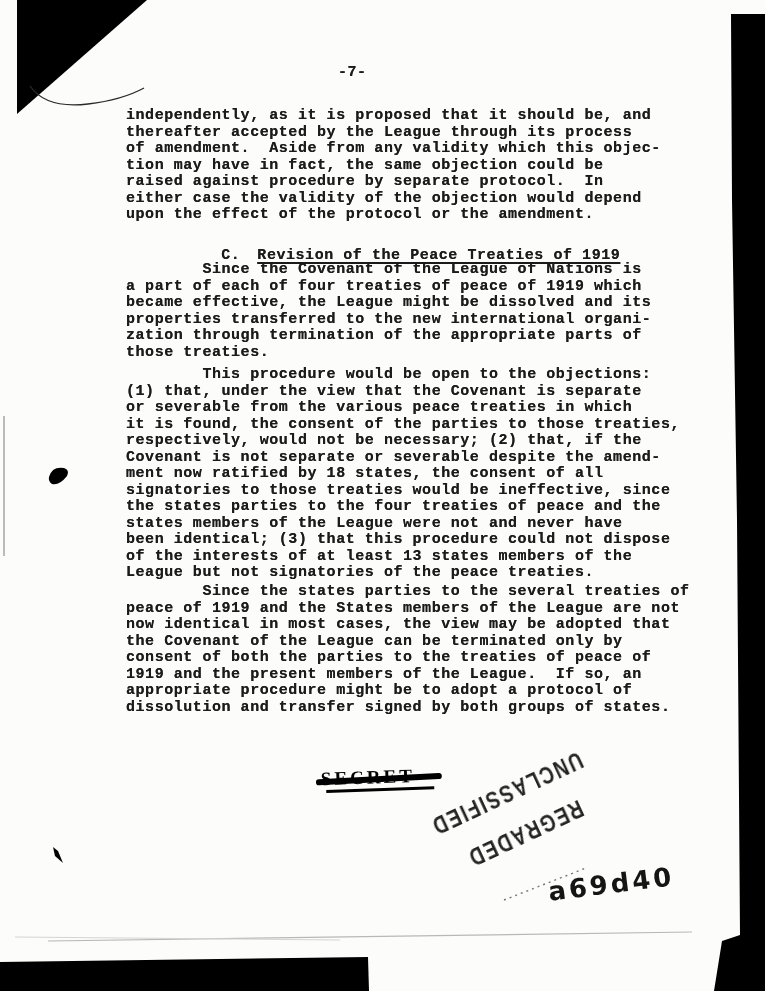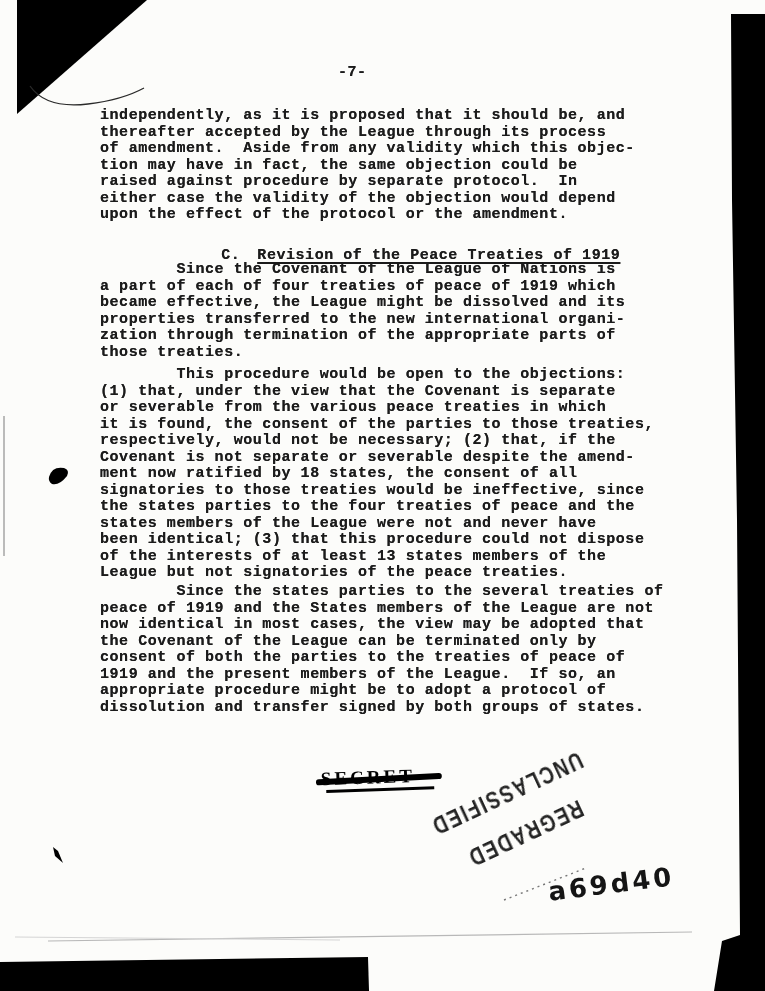--- a/index.html
+++ b/index.html
@@ -5,21 +5,21 @@
   html,body{margin:0;padding:0;background:#e9e9e9;}
   .page{
     position:relative;width:765px;height:991px;margin:0 auto;overflow:hidden;
     background:#fcfcfa;
     font-family:"Liberation Mono","DejaVu Sans Mono",monospace;
     font-size:15px;line-height:16.5px;font-weight:700;letter-spacing:0.55px;
     color:#1b1b1b;
   }
   .typed{text-shadow:0 0 0.5px rgba(25,25,25,.8);}
   .pagenum{position:absolute;left:338px;top:65px;white-space:pre;}
-  .para{position:absolute;left:100px;white-space:pre;}
+  .para{position:absolute;left:126px;white-space:pre;}
   .heading{position:absolute;white-space:pre;text-align:right;}
   .heading .label{margin-right:17px;}
   .heading .title{text-decoration:underline;text-decoration-thickness:1.5px;text-underline-offset:3px;}
   .stamp-secret{position:absolute;left:321px;top:769px;width:128px;height:26px;transform:rotate(-2deg);}
   .secret-text{font-family:"Liberation Serif","DejaVu Serif",serif;font-weight:700;font-size:19px;letter-spacing:3px;color:#000;}
   .strike{position:absolute;background:#000;display:block;}
   .strike1{left:-5px;top:7px;width:126px;height:6px;border-radius:3px;transform:rotate(-1deg);}
   .strike2{left:5px;top:19px;width:108px;height:3px;}
   .stamp-declass{
     position:absolute;left:396px;top:779px;width:240px;text-align:center;

